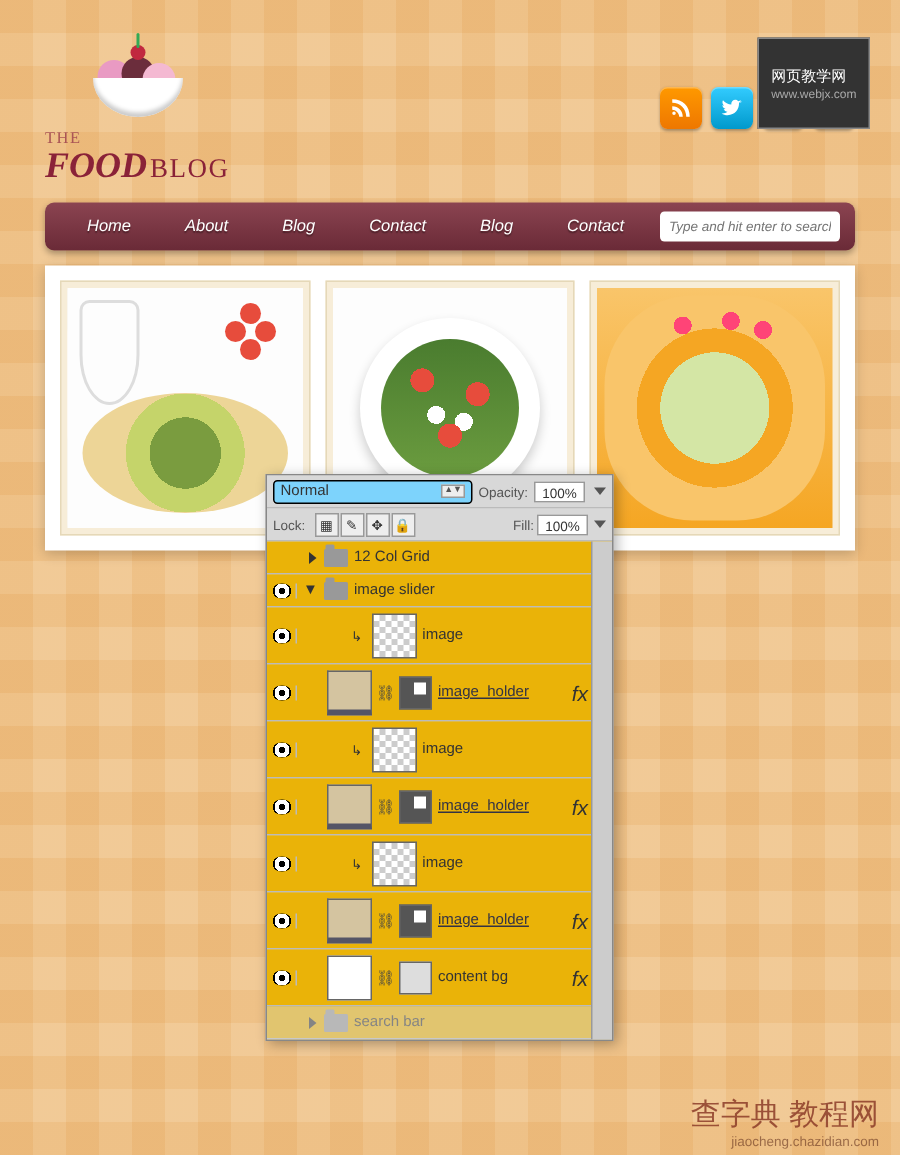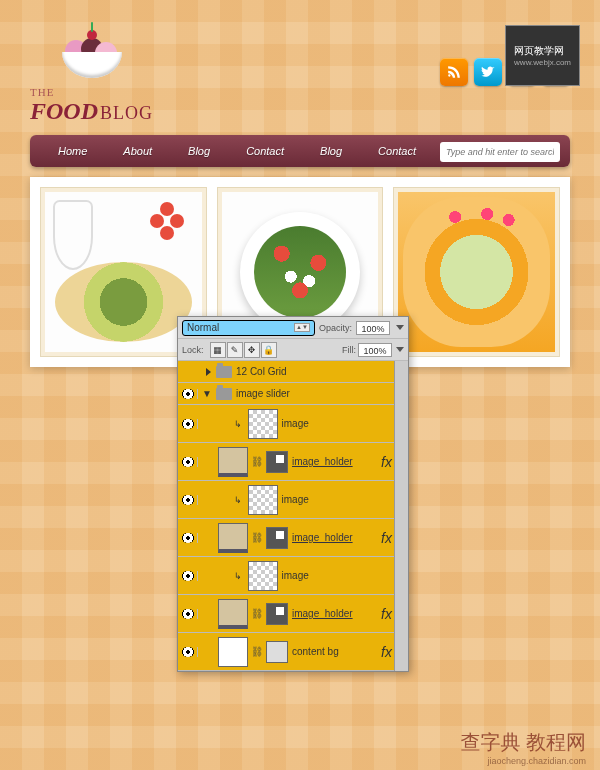--- a/index.html
+++ b/index.html
@@ -351,18 +351,28 @@
     <div class="layer-body indent1">
       <div class="thumb white"></div>
       <span class="chain">⛓</span>
       <div class="thumb graybox" style="width:22px;height:22px"></div>
       <span class="layer-name">content bg</span>
       <span class="fx">fx</span>
       <span class="arrow-r">▾</span>
     </div>
   </div>
 
+  <div class="layer" style="opacity:.5">
+    <div class="eye-col blank"></div>
+    <div class="layer-body">
+      <span class="disclosure">
+          <span class="tri tri-r"></span>
+        </span>
+      <span class="folder-icon"></span>
+      <span class="layer-name">search bar</span>
+    </div>
+  </div>
 
   <div class="scroll-col"></div>
 </div>
 
 <div class="watermark1">查字典 教程网</div>
 <div class="watermark2">jiaocheng.chazidian.com</div>
 
 </body></html>

